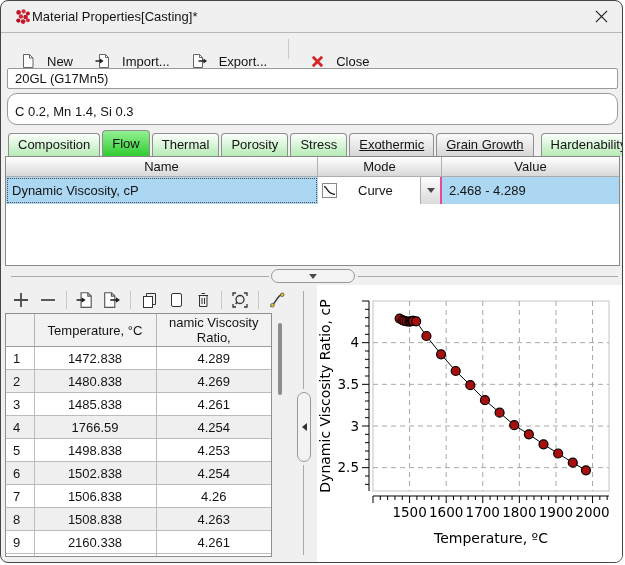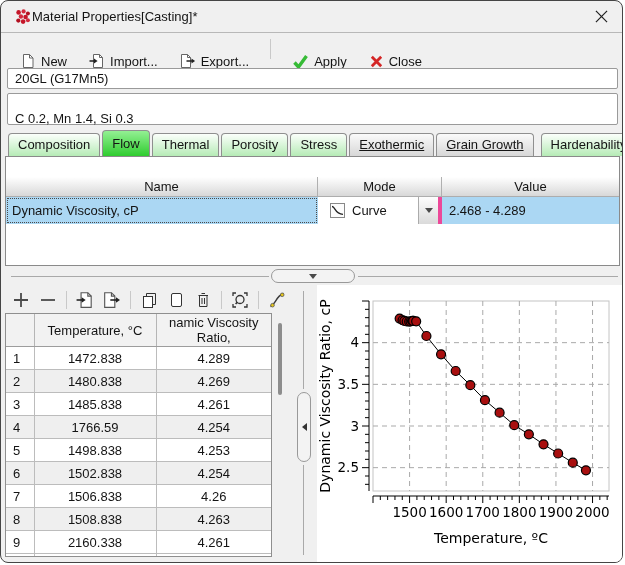--- a/index.html
+++ b/index.html
@@ -8,42 +8,42 @@
     border-radius:8px;background:#f0f0f0;overflow:hidden;
     font-family:"Liberation Sans",sans-serif;font-size:13px;color:#141414;}
   
   .titlebar{position:absolute;left:0;top:0;width:100%;height:32px;display:flex;align-items:center;
     gap:0;padding-left:13px;border-bottom:1px solid #b8b8b8;}
   .title{font-size:13px;}
   .close-btn{margin-left:auto;width:42px;height:100%;display:flex;align-items:center;justify-content:center;cursor:default;}
   
   .main-toolbar{position:absolute;top:33px;left:0;width:100%;height:30px;display:flex;align-items:center;
     padding-left:10px;gap:4px;}
-  .tb-btn{display:flex;align-items:center;gap:5px;padding:3px 8px;background:transparent;border:1px solid transparent;margin-top:24px;}
+  .tb-btn{display:flex;align-items:center;gap:11px;padding:3px 8px;background:transparent;border:1px solid transparent;margin-top:24px;}
   .tb-sep{width:1px;height:20px;background:#c9c9c9;margin:0 8px;}
   
   .field{position:absolute;left:6px;width:611px;background:#fff;border:1px solid #9a9a9a;border-radius:2px;padding:0 7px;}
   #field-name{top:67px;height:21px;line-height:19px;}
-  #field-comp{top:92px;height:32px;line-height:15px;padding-top:17px;}
+  #field-comp{top:92px;height:32px;line-height:15px;padding-top:10px;border-radius:10px;}
   
   .tabbar{position:absolute;left:7px;top:129px;height:26px;display:flex;align-items:flex-end;gap:2px;z-index:3;}
   .tab{height:23px;line-height:21px;padding:0 9px;border:1px solid #8f8f8f;border-bottom:none;
     border-radius:4px 4px 0 0;background:linear-gradient(#fbfffb,#b6ebb6);white-space:nowrap;text-align:center;}
   .tab.active{height:26px;line-height:25px;background:linear-gradient(#93f093,#2fcc2f);}
   .tab.gray{background:linear-gradient(#fafafa,#d7d7d7);text-decoration:underline;}
   .tab.last{margin-left:5px;}
   
   .prop-table{position:absolute;left:4px;top:155px;width:615px;height:110px;border:1px solid #8a8a8a;background:#fff;z-index:2;}
   .prop-head{display:grid;grid-template-columns:312px 124px 1fr;height:20px;
-    background:linear-gradient(#ffffff,#d8d8d8);border-bottom:1px solid #adadad;margin-top:20px;}
+    background:linear-gradient(#ffffff,#d8d8d8);border-bottom:1px solid #adadad;}
   .prop-head div{display:flex;align-items:center;justify-content:center;border-right:1px solid #b0b0b0;}
   .prop-head div:last-child{border-right:none;}
   .prop-row{display:grid;grid-template-columns:312px 124px 1fr;height:27px;}
   .cell-name{background:#abd7f3;display:flex;align-items:center;padding:0 6px;outline:1px dotted #4a4a4a;outline-offset:-2px;}
-  .cell-mode{background:#fff;display:flex;align-items:center;gap:7px;border-right:4px solid #ec4899;padding-left:12px;}
+  .cell-mode{background:#fff;display:flex;align-items:center;gap:21px;border-right:2px solid #ec4899;padding-left:4px;}
   .combo-arrow-btn{margin-left:auto;width:20px;align-self:stretch;background:linear-gradient(#fdfdfd,#dadada);
     border-left:1px solid #ababab;display:flex;align-items:center;justify-content:center;}
   .caret-down{width:0;height:0;border-left:4px solid transparent;border-right:4px solid transparent;border-top:5px solid #4a4a4a;}
   .caret-left{width:0;height:0;border-top:4px solid transparent;border-bottom:4px solid transparent;border-right:5px solid #333;}
   .cell-value{background:#abd7f3;display:flex;align-items:center;padding:0 7px;}
   
   .groove{position:absolute;background:#a9a9a9;}
   .collapse-h{position:absolute;left:270px;top:268px;width:84px;height:14px;border:1px solid #999;border-radius:7px;
     background:#f3f3f3;display:flex;align-items:center;justify-content:center;z-index:4;}
   .collapse-v{position:absolute;left:296px;top:391px;width:14px;height:70px;border:1px solid #999;border-radius:7px;
@@ -121,28 +121,20 @@
         <svg width="16" height="16" viewBox="0 0 16 16">
             <path d="M1.5 1.5 h6 l3 3 v10 h-9 z" fill="#fff" stroke="#666"></path>
             <path d="M7.5 1.5 v3 h3" fill="none" stroke="#666"></path>
             <path d="M6.5 8 h5.5" stroke="#222" stroke-width="1.4" fill="none"></path>
             <path d="M11.5 5.6 L15.1 8 L11.5 10.4 z" fill="#222"></path>
           </svg>
       </span>
       <span>Export...</span>
     </div>
     <div class="tb-sep"></div>
-    <div class="tb-btn">
-      <span class="icon">
-        <svg width="17" height="16" viewBox="0 0 17 16">
-            <path d="M2.5 9.5 l4 4.5 L14.5 3" stroke="#36bb36" stroke-width="3.4" fill="none"></path>
-          </svg>
-      </span>
-      <span>Apply</span>
-    </div>
     <div class="tb-btn">
       <span class="icon">
         <svg width="15" height="15" viewBox="0 0 16 16">
             <path d="M3 3 L13 13 M13 3 L3 13" stroke="#d42626" stroke-width="3" fill="none"></path>
           </svg>
       </span>
       <span>Close</span>
     </div>
   </div>
 

